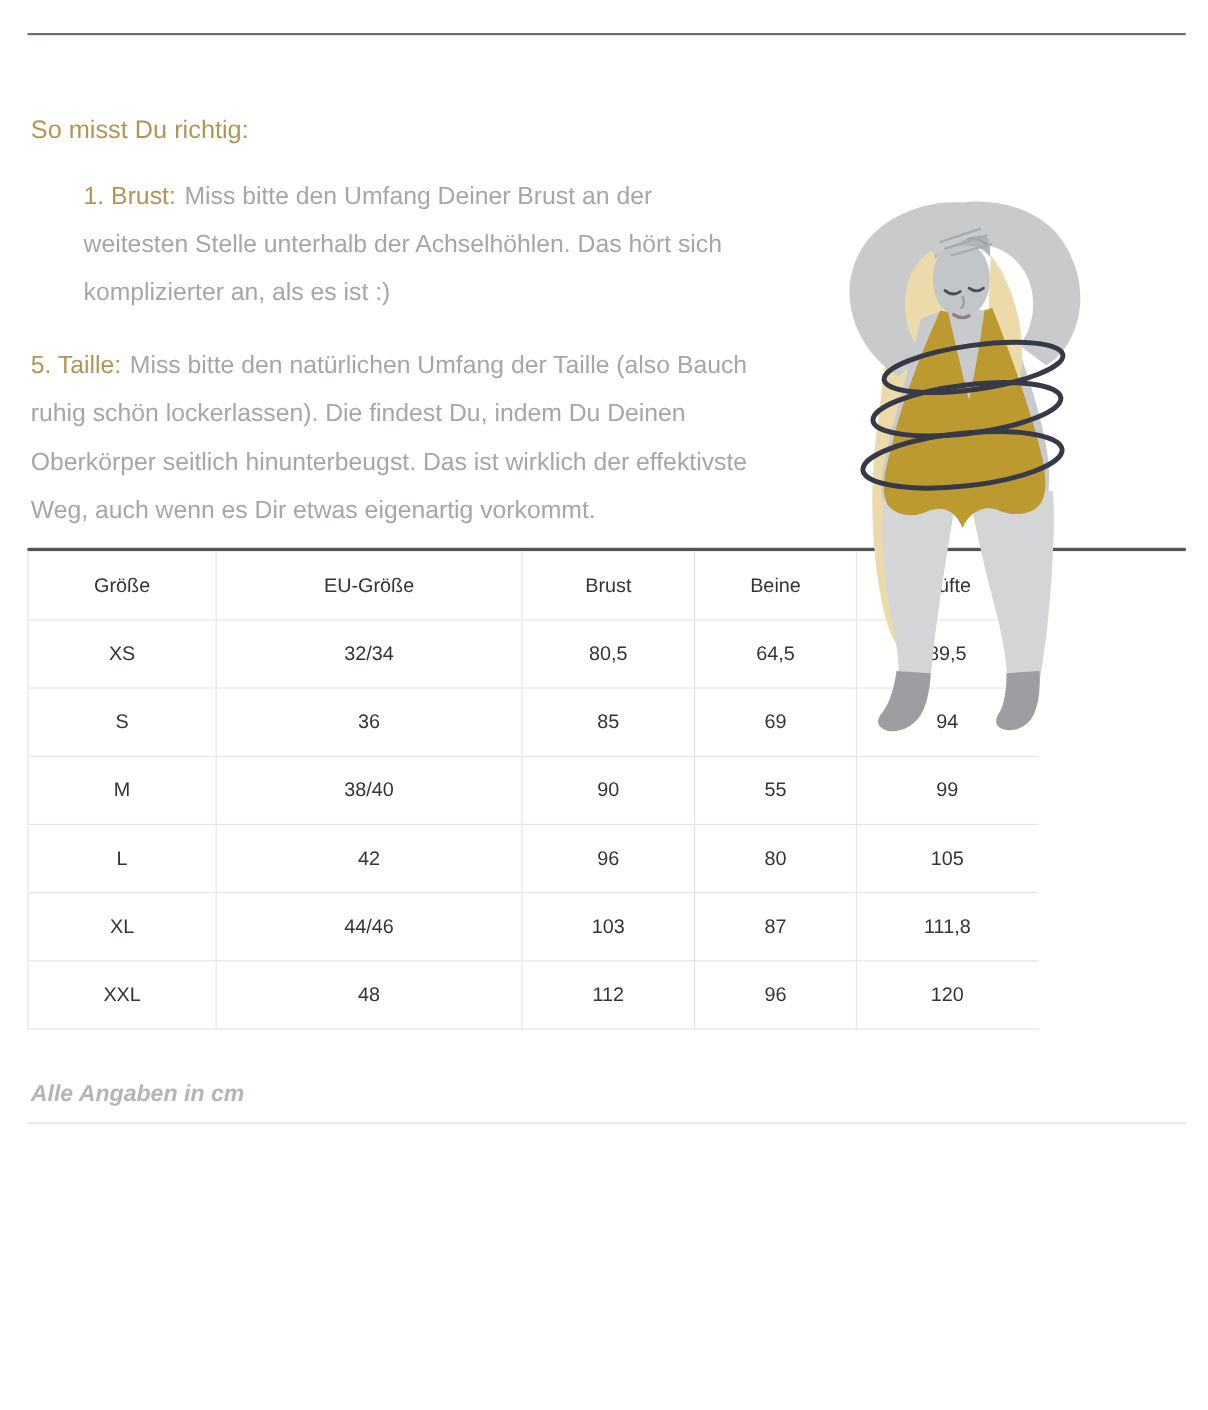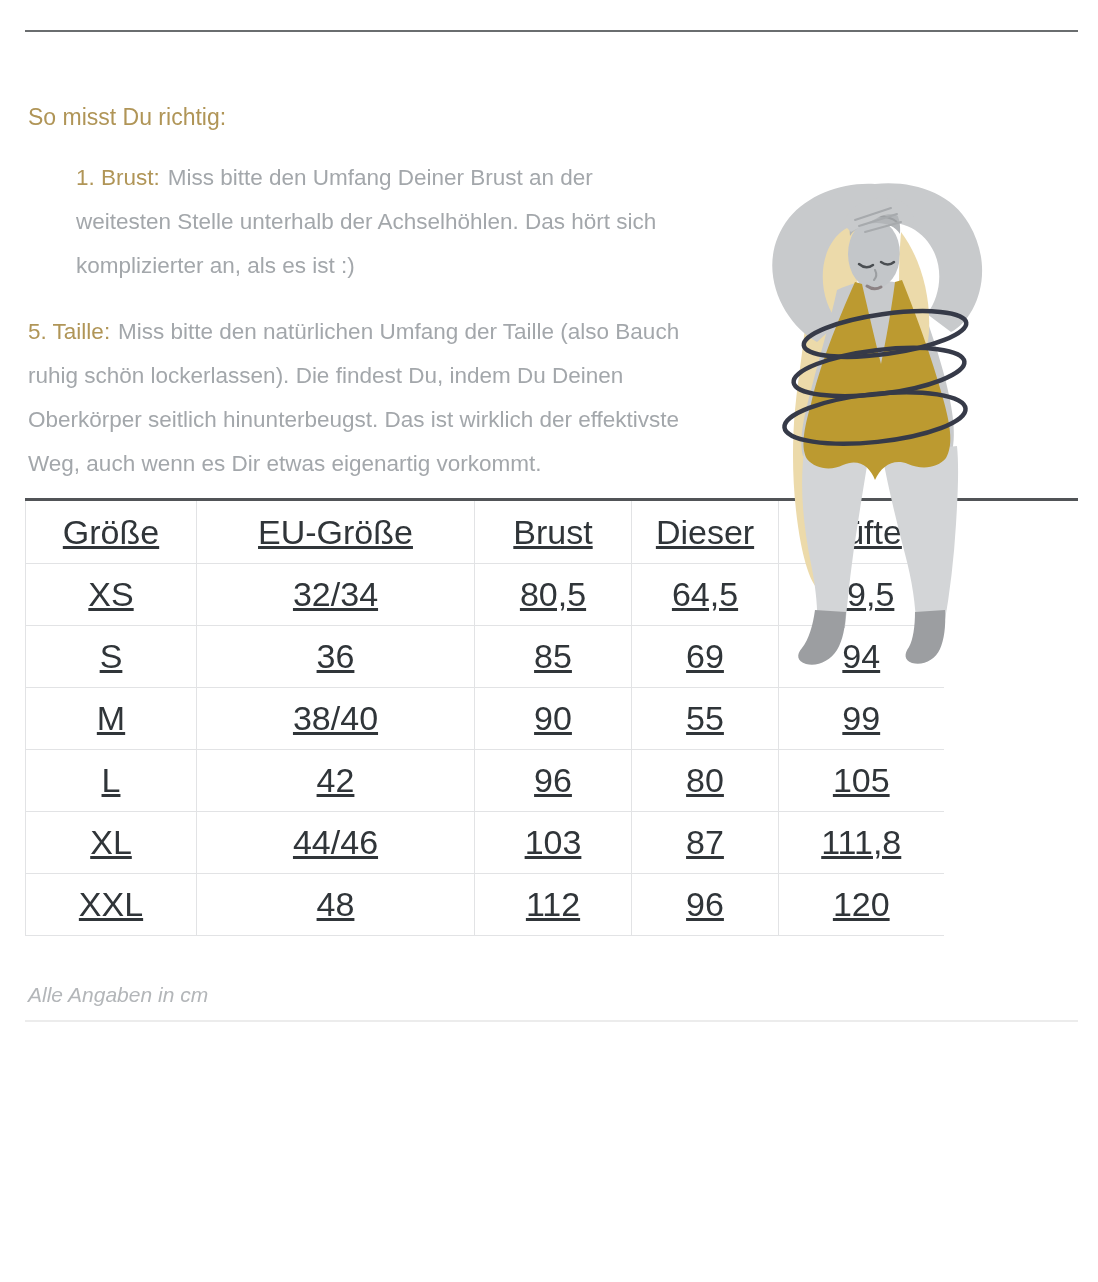--- a/index.html
+++ b/index.html
@@ -30,36 +30,36 @@
   .ins-para:first-of-type{margin-top:24px;margin-left:48px;}
   .ins-label{color:#b09557;margin-right:0.35em;font-weight:400;}
 
   .figure-wrap{position:absolute;left:680px;top:142px;width:340px;height:500px;}
 
   .table-block{margin-top:12px;}
   .table-top-rule{border-top:3px solid #515457;margin:0;}
   table.size-table{
     border-collapse:collapse;table-layout:fixed;width:918px;
     border-left:1px solid #e2e3e5;
-    font-size:34px;font-weight:300;color:#303539;text-decoration:underline;
+    font-size:18px;font-weight:300;color:#303539;
   }
   .size-table th,.size-table td{
     border-right:1px solid #e2e3e5;
     border-bottom:1px solid #e2e3e5;
     text-align:center;vertical-align:middle;
     font-weight:300;padding:0;
   }
   .size-table th:last-child,.size-table td:last-child{border-right:0;}
   .size-table thead th{height:62px;}
   .size-table tbody td{height:61px;}
 
   .units-note{
     margin:46px 0 0 0;padding-left:3px;
     font-style:italic;font-size:21px;line-height:26px;
-    font-weight:400;color:#b3b6b9;
+    font-weight:700;color:#b3b6b9;
   }
   .divider.bottom-rule{margin-top:12px;border-top:2px solid #ececec;}
 </style>
 </head>
 <body>
 
 <div class="page">
 
   <hr class="divider title-rule">
 
@@ -130,21 +130,21 @@
           <col style="width:278px">
           <col style="width:157px">
           <col style="width:147px">
           <col style="width:165px">
       </colgroup>
       <thead>
         <tr>
           <th>Größe</th>
           <th>EU-Größe</th>
           <th>Brust</th>
-          <th>Dieser</th>
+          <th>Beine</th>
           <th>Hüfte</th>
         </tr>
       </thead>
       <tbody>
         <tr>
           <td>XS</td>
           <td>32/34</td>
           <td>80,5</td>
           <td>64,5</td>
           <td>89,5</td>

